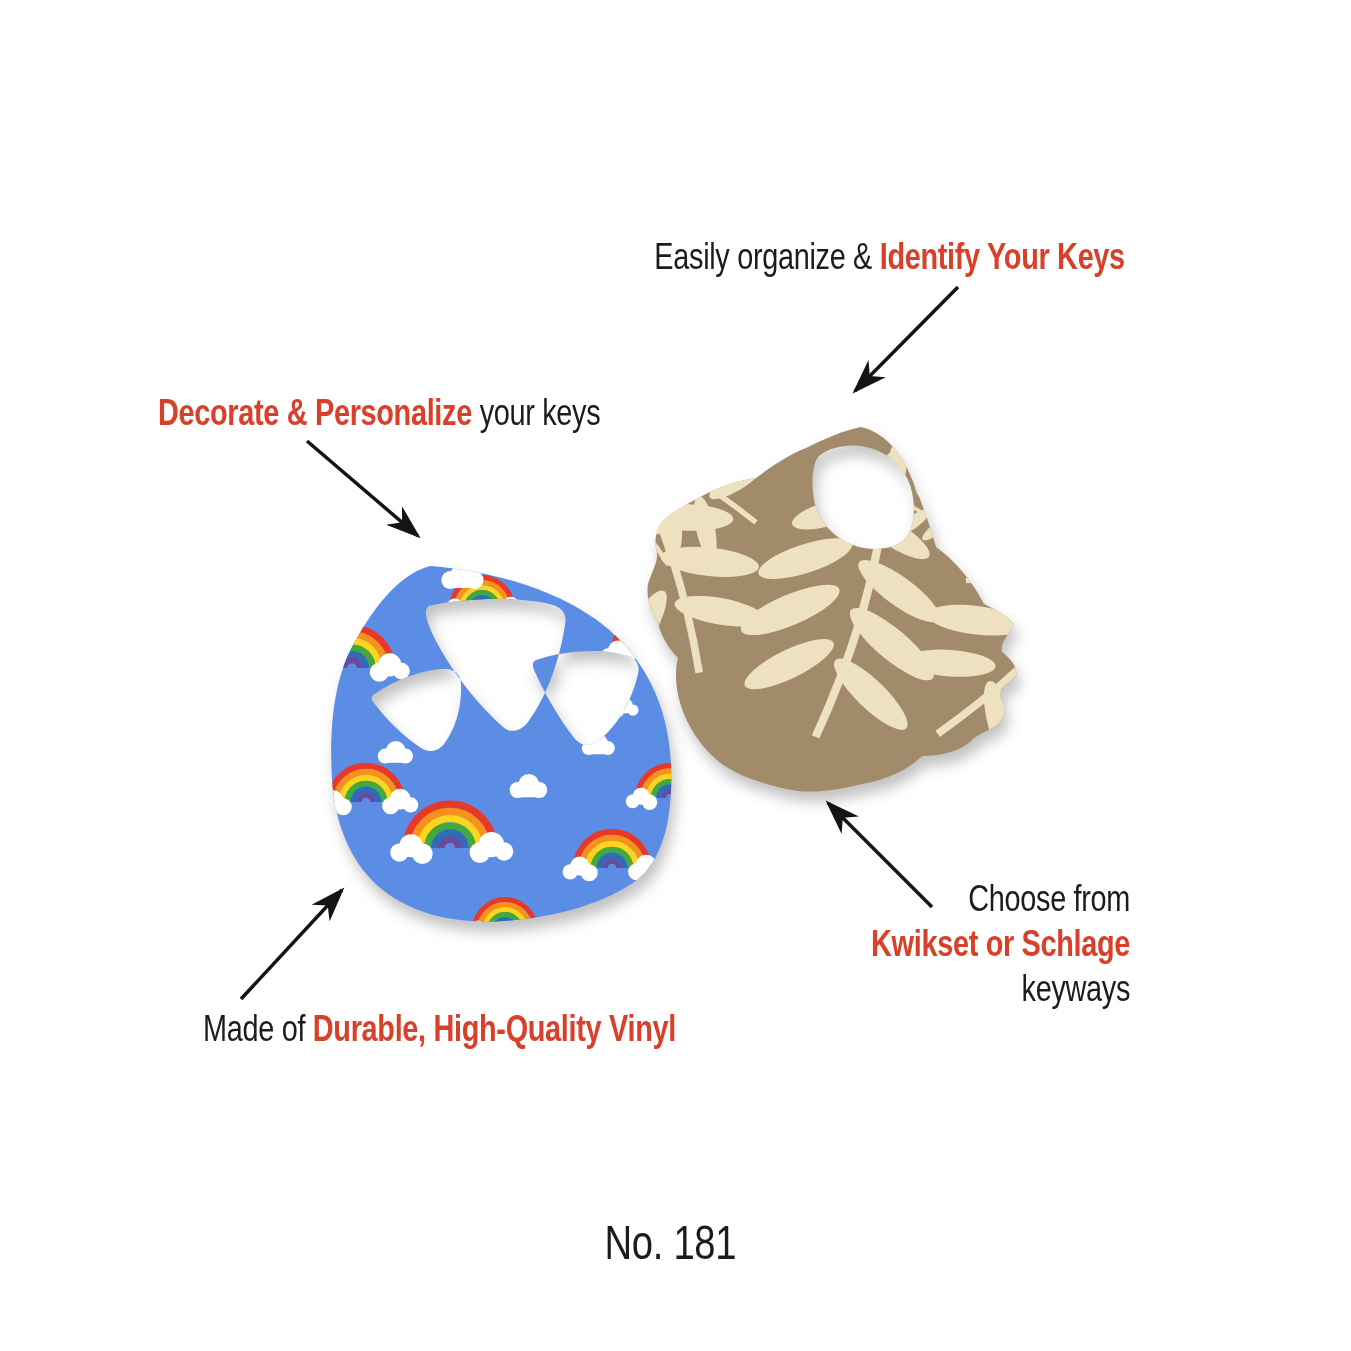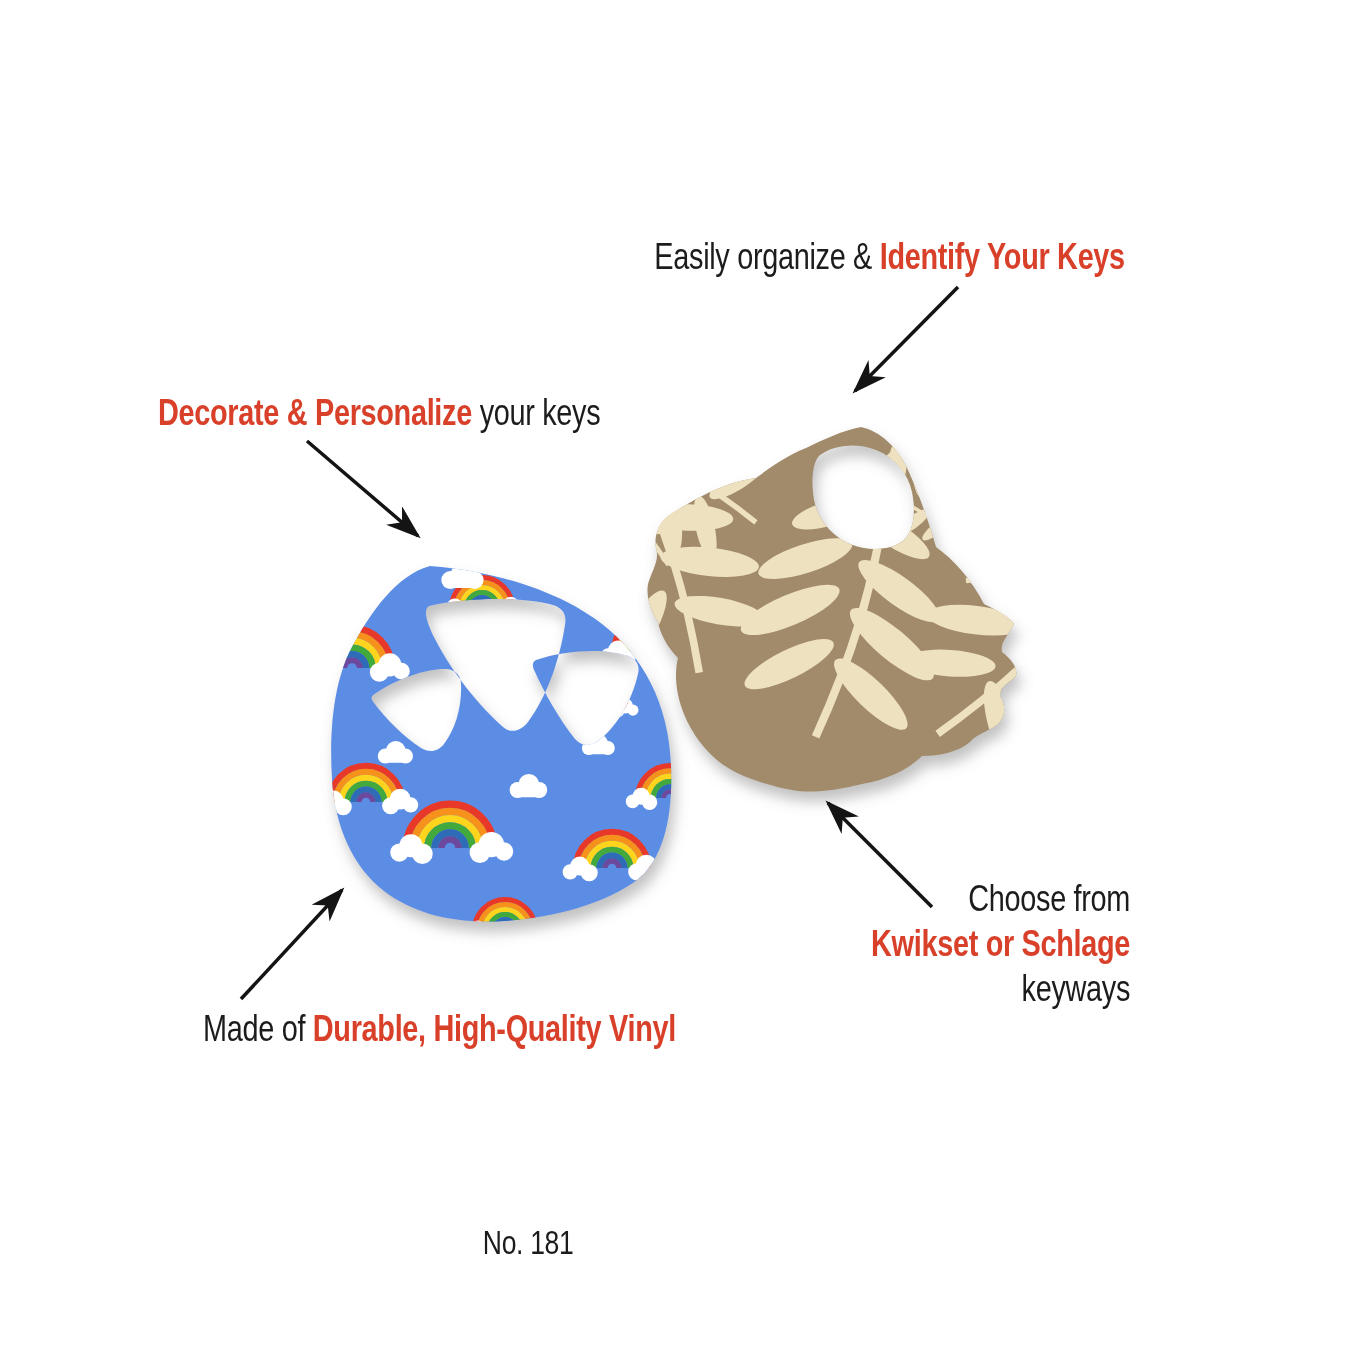--- a/index.html
+++ b/index.html
@@ -21,21 +21,21 @@
     color:#1c1c1c;
   }
   .sx-left{transform:scaleX(0.78);transform-origin:left center;}
   .sx-center{transform:scaleX(0.78);transform-origin:center center;}
   .sx-right{transform:scaleX(0.78);transform-origin:right center;}
   .red{color:var(--accent-red,#d9402a);font-weight:bold;}
   .t-identify{top:234px;left:560px;width:660px;text-align:center;}
   .t-decorate{top:390px;left:158px;text-align:left;}
   .t-vinyl{top:1006px;left:203px;text-align:left;}
   .t-keyways{top:876px;right:221px;text-align:right;}
-  .t-footer{top:1220px;left:470px;width:400px;font-size:34px;}
+  .t-footer{top:1220px;left:470px;width:400px;text-align:center;font-size:49px;}
 </style>
 </head>
 <body>
 
 <div class="canvas">
 
   <svg class="art" viewBox="0 0 1351 1351">
     <defs>
       <filter id="ds" x="-20%" y="-20%" width="140%" height="140%">
         <feDropShadow dx="4" dy="10" stdDeviation="7" flood-color="#777777" flood-opacity="0.45"></feDropShadow>

